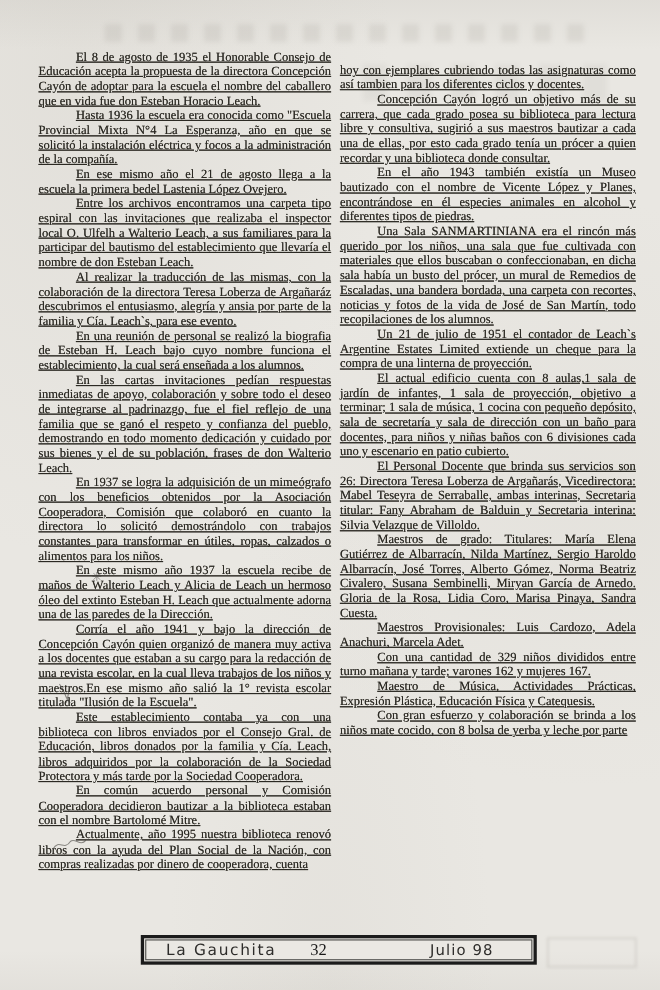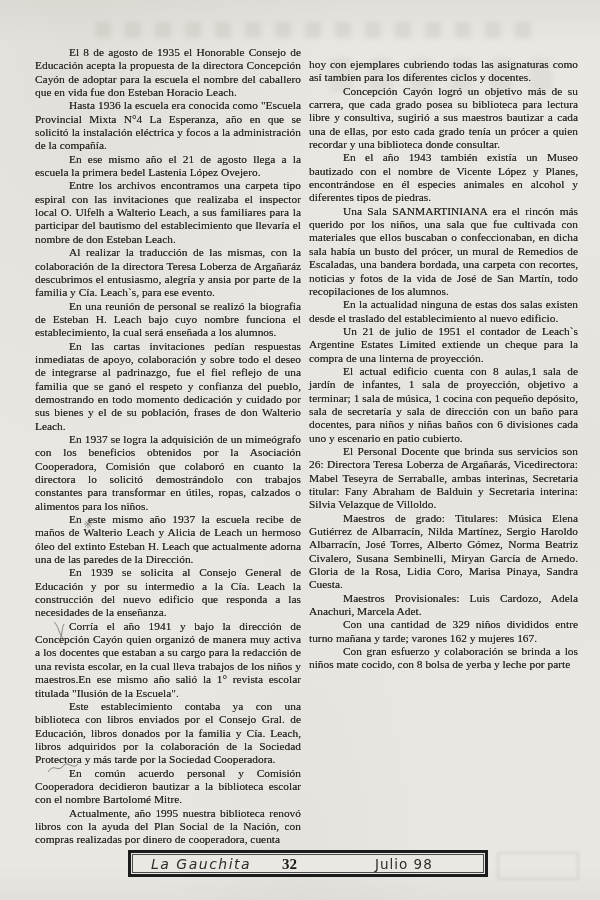--- a/index.html
+++ b/index.html
@@ -32,45 +32,46 @@
   }
   .bleed-footer-echo{
     left:497px;top:852px;width:78px;height:24px;opacity:.18;
     border:2px solid #8f8a82;filter:blur(1.5px);
   }
 
   .col{
     position:absolute;top:46px;
     font-size:11.4px;line-height:13.35px;text-align:justify;
     text-shadow:0 0 .4px rgba(43,41,35,.75);
+    text-decoration:underline;
   }
   .col-left{left:35px;width:266px;height:806px;}
   .col-right{left:309px;width:269px;height:790px;margin-top:12px;}
   .col p{margin:0;text-indent:34px;}
   .col p.cont{text-indent:0;}
 
   
   .pen-mark{position:absolute;pointer-events:none;opacity:.55;}
 
   .footer-box{
     position:absolute;left:128px;top:850px;width:360px;height:27px;
     box-sizing:border-box;border:3px solid #1b1b1b;background:#eae8e3;
   }
   .footer-inner{position:absolute;inset:1px;border:1px solid #4a4a48;}
   .footer-inner span{position:absolute;top:1px;white-space:nowrap;}
   .footer-pub{
     left:18px;font-family:"DejaVu Sans", sans-serif;font-size:14px;
-    letter-spacing:1.5px;color:#2e2d2b;font-style:italic;
+    letter-spacing:1.5px;color:#2e2d2b;
   }
   .footer-page{
-    left:149px;font-family:"Liberation Serif", serif;font-weight:bold;
+    left:149px;font-family:"Liberation Serif", serif;font-weight:normal;
     font-size:15px;color:#181818;
   }
   .footer-date{
-    left:242px;font-family:"DejaVu Sans", sans-serif;font-size:13.5px;
+    left:258px;font-family:"DejaVu Sans", sans-serif;font-size:13.5px;
     letter-spacing:1px;color:#2e2d2b;top:2px;
   }
 </style>
 </head>
 <body>
 
 <div class="page">
 
   <div class="bleed bleed-top"></div>
   <div class="bleed bleed-right"></div>
@@ -79,39 +80,38 @@
   <div class="col col-left">
     <p>El 8 de agosto de 1935 el Honorable Consejo de Educación acepta la propuesta de la directora Concepción Cayón de adoptar para la escuela el nombre del caballero que en vida fue don Esteban Horacio Leach.</p>
     <p>Hasta 1936 la escuela era conocida como "Escuela Provincial Mixta N°4 La Esperanza, año en que se solicitó la instalación eléctrica y focos a la administración de la compañía.</p>
     <p>En ese mismo año el 21 de agosto llega a la escuela la primera bedel Lastenia López Ovejero.</p>
     <p>Entre los archivos encontramos una carpeta tipo espiral con las invitaciones que realizaba el inspector local O. Ulfelh a Walterio Leach, a sus familiares para la participar del bautismo del establecimiento que llevaría el nombre de don Esteban Leach.</p>
     <p>Al realizar la traducción de las mismas, con la colaboración de la directora Teresa Loberza de Argañaráz descubrimos el entusiasmo, alegría y ansia por parte de la familia y Cía. Leach`s, para ese evento.</p>
     <p>En una reunión de personal se realizó la biografia de Esteban H. Leach bajo cuyo nombre funciona el establecimiento, la cual será enseñada a los alumnos.</p>
     <p>En las cartas invitaciones pedían respuestas inmediatas de apoyo, colaboración y sobre todo el deseo de integrarse al padrinazgo, fue el fiel reflejo de una familia que se ganó el respeto y confianza del pueblo, demostrando en todo momento dedicación y cuidado por sus bienes y el de su población, frases de don Walterio Leach.</p>
     <p>En 1937 se logra la adquisición de un mimeógrafo con los beneficios obtenidos por la Asociación Cooperadora, Comisión que colaboró en cuanto la directora lo solicitó demostrándolo con trabajos constantes para transformar en útiles, ropas, calzados o alimentos para los niños.</p>
     <p>En este mismo año 1937 la escuela recibe de maños de Walterio Leach y Alicia de Leach un hermoso óleo del extinto Esteban H. Leach que actualmente adorna una de las paredes de la Dirección.</p>
-    <p>En 1939 se solicita al Consejo General de Educación y por su intermedio a la Cía. Leach la construcción del nuevo edificio que responda a las necesidades de la enseñanza.</p>
     <p>Corría el año 1941 y bajo la dirección de Concepción Cayón quien organizó de manera muy activa a los docentes que estaban a su cargo para la redacción de una revista escolar, en la cual lleva trabajos de los niños y maestros.En ese mismo año salió la 1° revista escolar titulada "Ilusión de la Escuela".</p>
     <p>Este establecimiento contaba ya con una biblioteca con libros enviados por el Consejo Gral. de Educación,  libros donados por la familia y Cía. Leach, libros adquiridos por la colaboración de la Sociedad Protectora y más tarde por la Sociedad Cooperadora.</p>
-    <p>En común acuerdo personal y Comisión Cooperadora decidieron bautizar a la biblioteca escolar con el nombre Bartolomé Mitre.</p>
+    <p>En común acuerdo personal y Comisión Cooperadora decidieron bautizar a la biblioteca estaban con el nombre Bartolomé Mitre.</p>
     <p>Actualmente, año 1995 nuestra biblioteca renovó libros con la ayuda del Plan Social de la Nación, con compras realizadas por dinero de cooperadora, cuenta</p>
   </div>
 
   <div class="col col-right">
     <p class="cont">hoy con ejemplares cubriendo todas las asignaturas como así tambien para los diferentes ciclos y docentes.</p>
     <p>Concepción Cayón logró un objetivo más de su carrera, que cada grado posea su biblioteca para lectura libre y consultiva, sugirió a sus maestros bautizar a cada una de ellas, por esto cada grado tenía un prócer a quien recordar y una biblioteca donde consultar.</p>
     <p>En el año 1943 también existía un Museo bautizado con el nombre de Vicente López y Planes, encontrándose en él especies animales en alcohol y diferentes tipos de piedras.</p>
     <p>Una Sala SANMARTINIANA era el rincón más querido por los niños, una sala que fue cultivada con materiales que ellos buscaban o confeccionaban, en dicha sala había un busto del prócer, un mural de Remedios de Escaladas, una bandera bordada, una carpeta con recortes, noticias y fotos de la vida de José de San Martín, todo recopilaciones de los alumnos.</p>
-    <p>En la actualidad ninguna de estas dos salas existen desde el traslado del establecimiento al nuevo edificio.</p>
     <p>Un 21 de julio de 1951 el contador de Leach`s Argentine Estates Limited extiende un cheque para la compra de una linterna de proyección.</p>
     <p>El actual edificio cuenta con 8 aulas,1 sala de jardín de infantes, 1 sala de proyección, objetivo a terminar; 1 sala de música, 1 cocina con pequeño depósito, sala de secretaría y sala de dirección con un baño para docentes, para niños y niñas baños con 6 divisiones cada uno y escenario en patio cubierto.</p>
     <p>El Personal Docente que brinda sus servicios son 26: Directora Teresa Loberza de Argañarás, Vicedirectora: Mabel Teseyra de Serraballe, ambas interinas, Secretaria titular: Fany Abraham de Balduin y Secretaria interina: Silvia Velazque de Villoldo.</p>
-    <p>Maestros de grado: Titulares: Música Elena Gutiérrez de Albarracín, Nilda Martínez, Sergio Haroldo Albarracín, José Torres, Alberto Gómez, Norma Beatriz Civalero, Susana Sembinelli, Miryan García de Arnedo. Gloria de la Rosa, Lidia Coro, Marisa Pinaya, Sandra Cuesta.</p>
+    <p>Maestros de grado: Titulares: María Elena Gutiérrez de Albarracín, Nilda Martínez, Sergio Haroldo Albarracín, José Torres, Alberto Gómez, Norma Beatriz Civalero, Susana Sembinelli, Miryan García de Arnedo. Gloria de la Rosa, Lidia Coro, Marisa Pinaya, Sandra Cuesta.</p>
     <p>Maestros Provisionales: Luis Cardozo, Adela Anachuri, Marcela Adet.</p>
     <p>Con una cantidad de 329 niños divididos entre turno mañana y tarde; varones 162 y mujeres 167.</p>
+    <p>Maestro de Música, Actividades Prácticas, Expresión Plástica, Educación Física y Catequesis.</p>
     <p>Con gran esfuerzo y colaboración se brinda a los niños mate cocido, con 8 bolsa de yerba y leche por parte</p>
   </div>
 
   <svg class="pen-mark" style="left:82px;top:518px;" width="12" height="12" viewBox="0 0 12 12">
     <path d="M2,6 L10,6 M6,2 L6,10 M3,3 L9,9 M9,3 L3,9" stroke="#3c3a36" stroke-width="0.8" fill="none"></path>
   </svg>
   <svg class="pen-mark" style="left:50px;top:620px;" width="26" height="22" viewBox="0 0 26 22">
     <path d="M4,2 C10,8 8,14 14,19 M14,4 C11,9 13,14 10,19" stroke="#3c3a36" stroke-width="1" fill="none"></path>
   </svg>
   <svg class="pen-mark" style="left:46px;top:760px;" width="34" height="16" viewBox="0 0 34 16">

